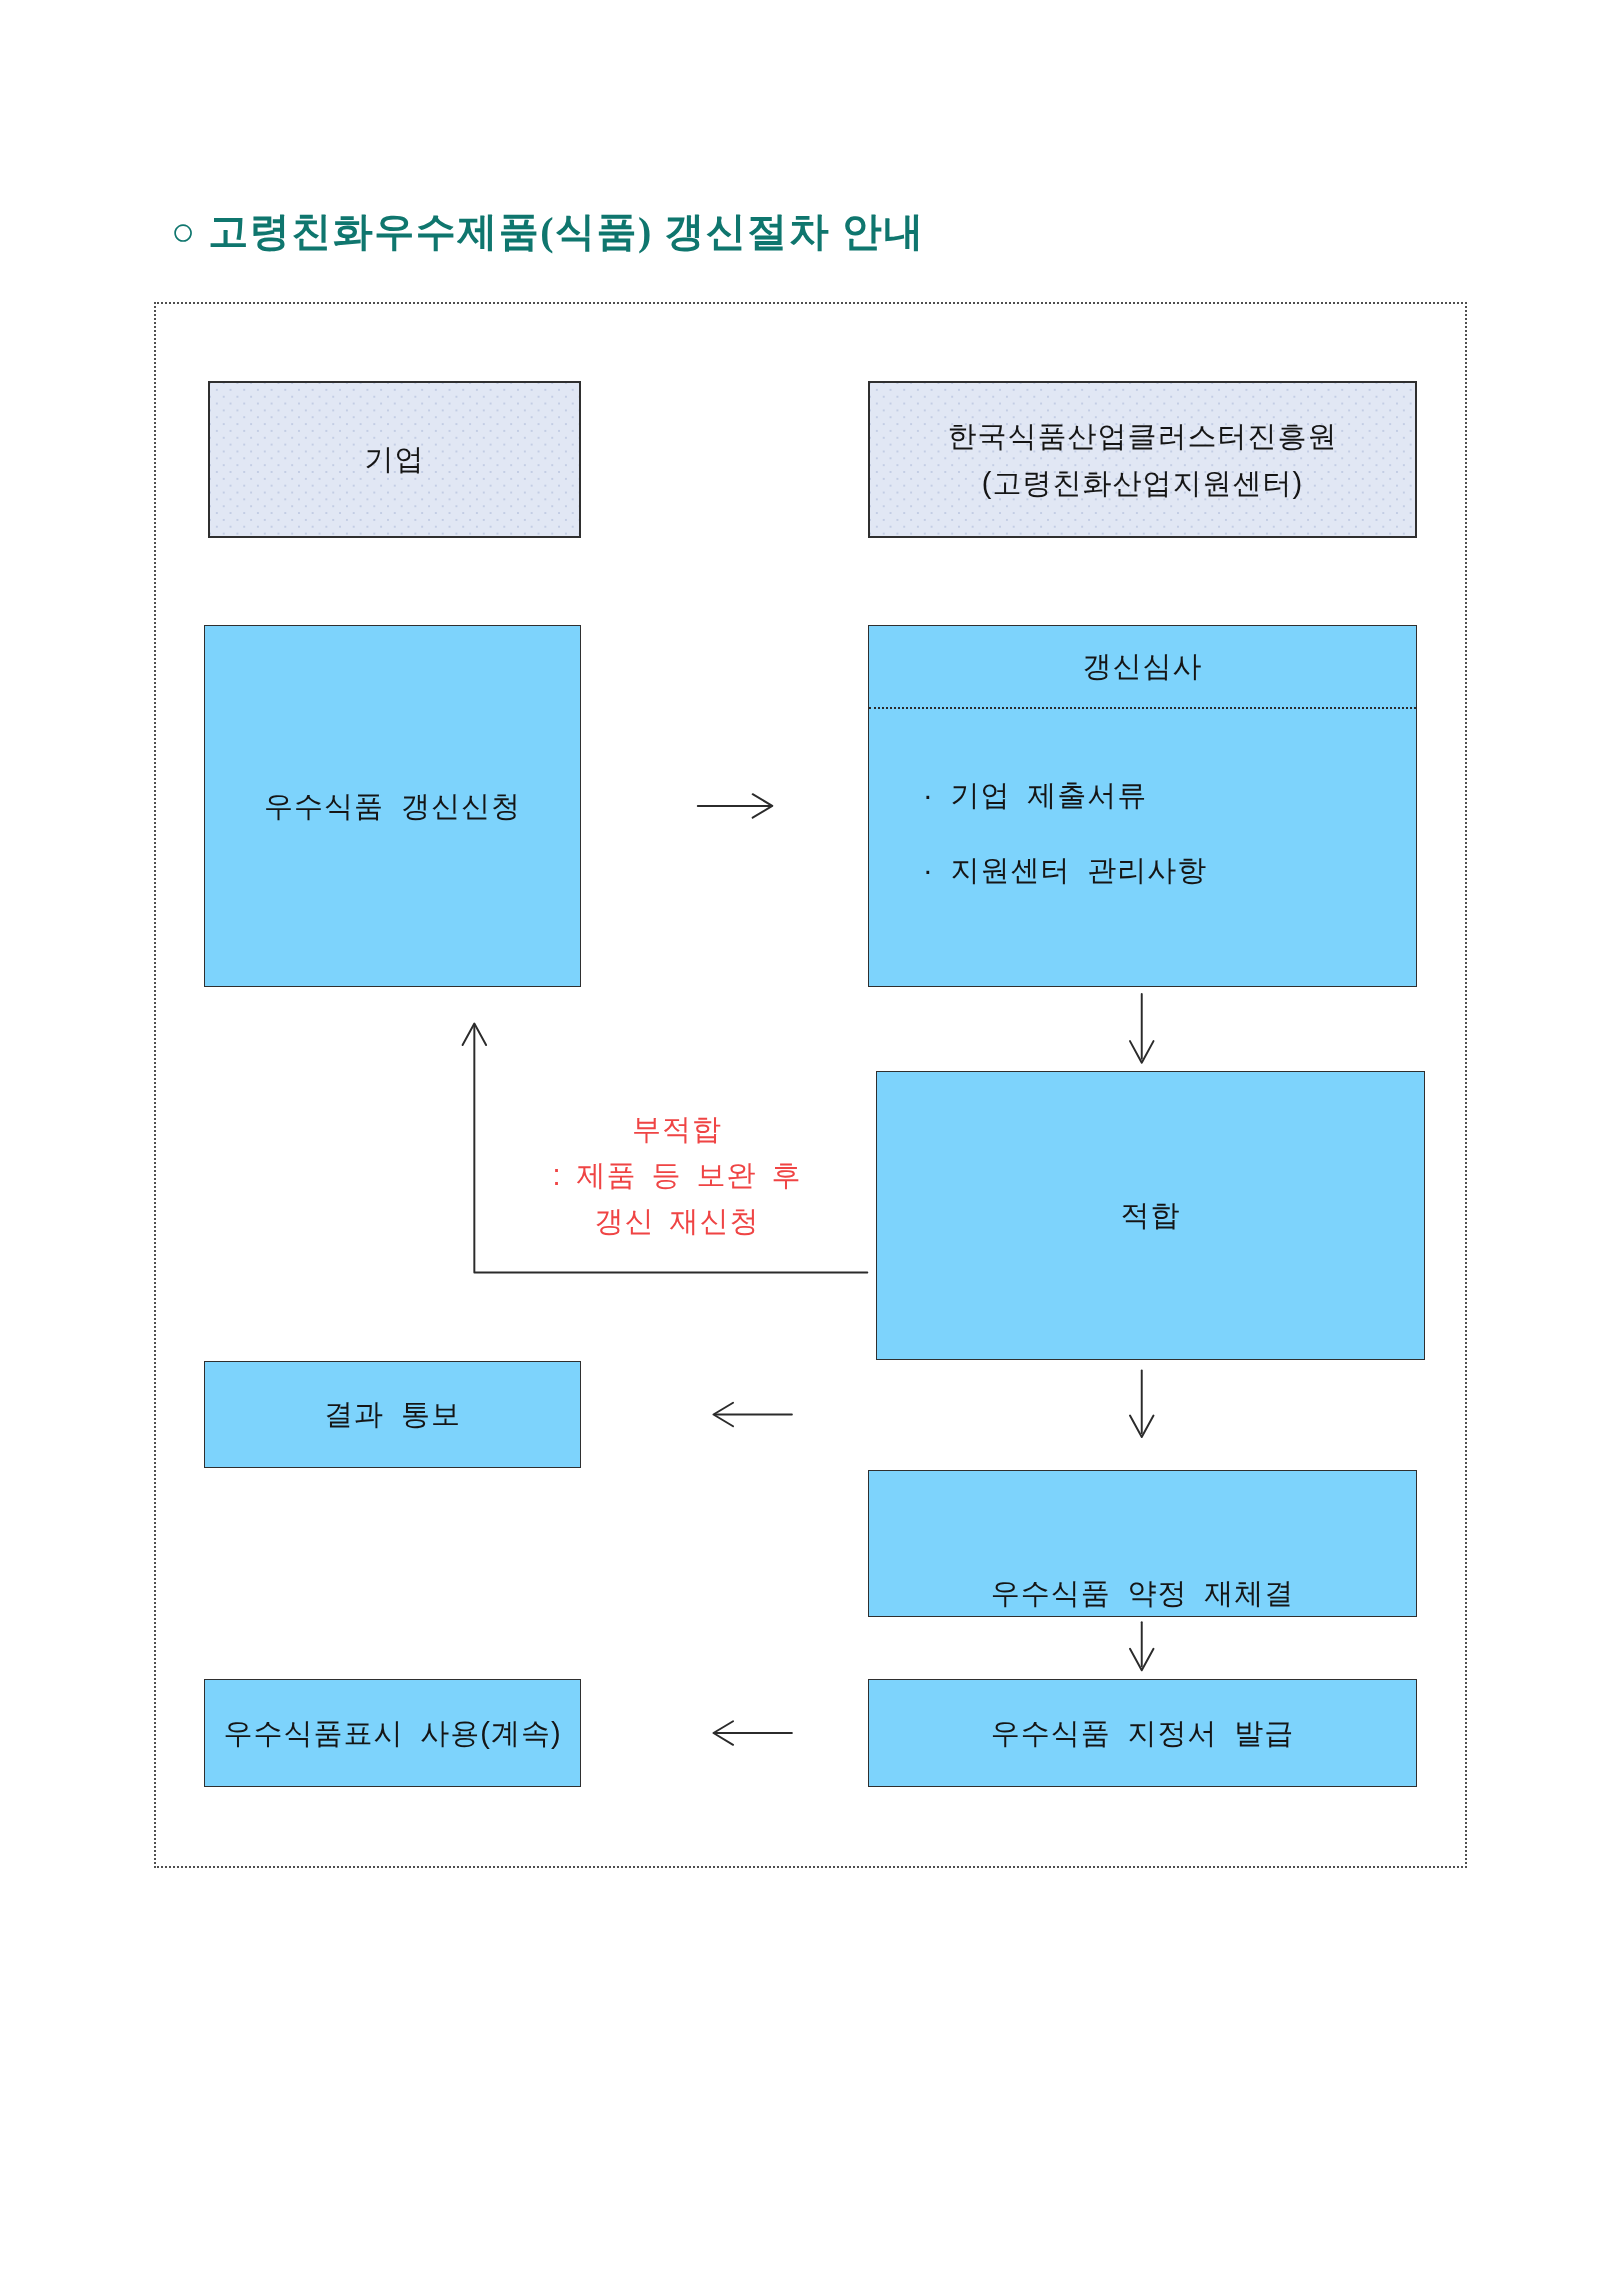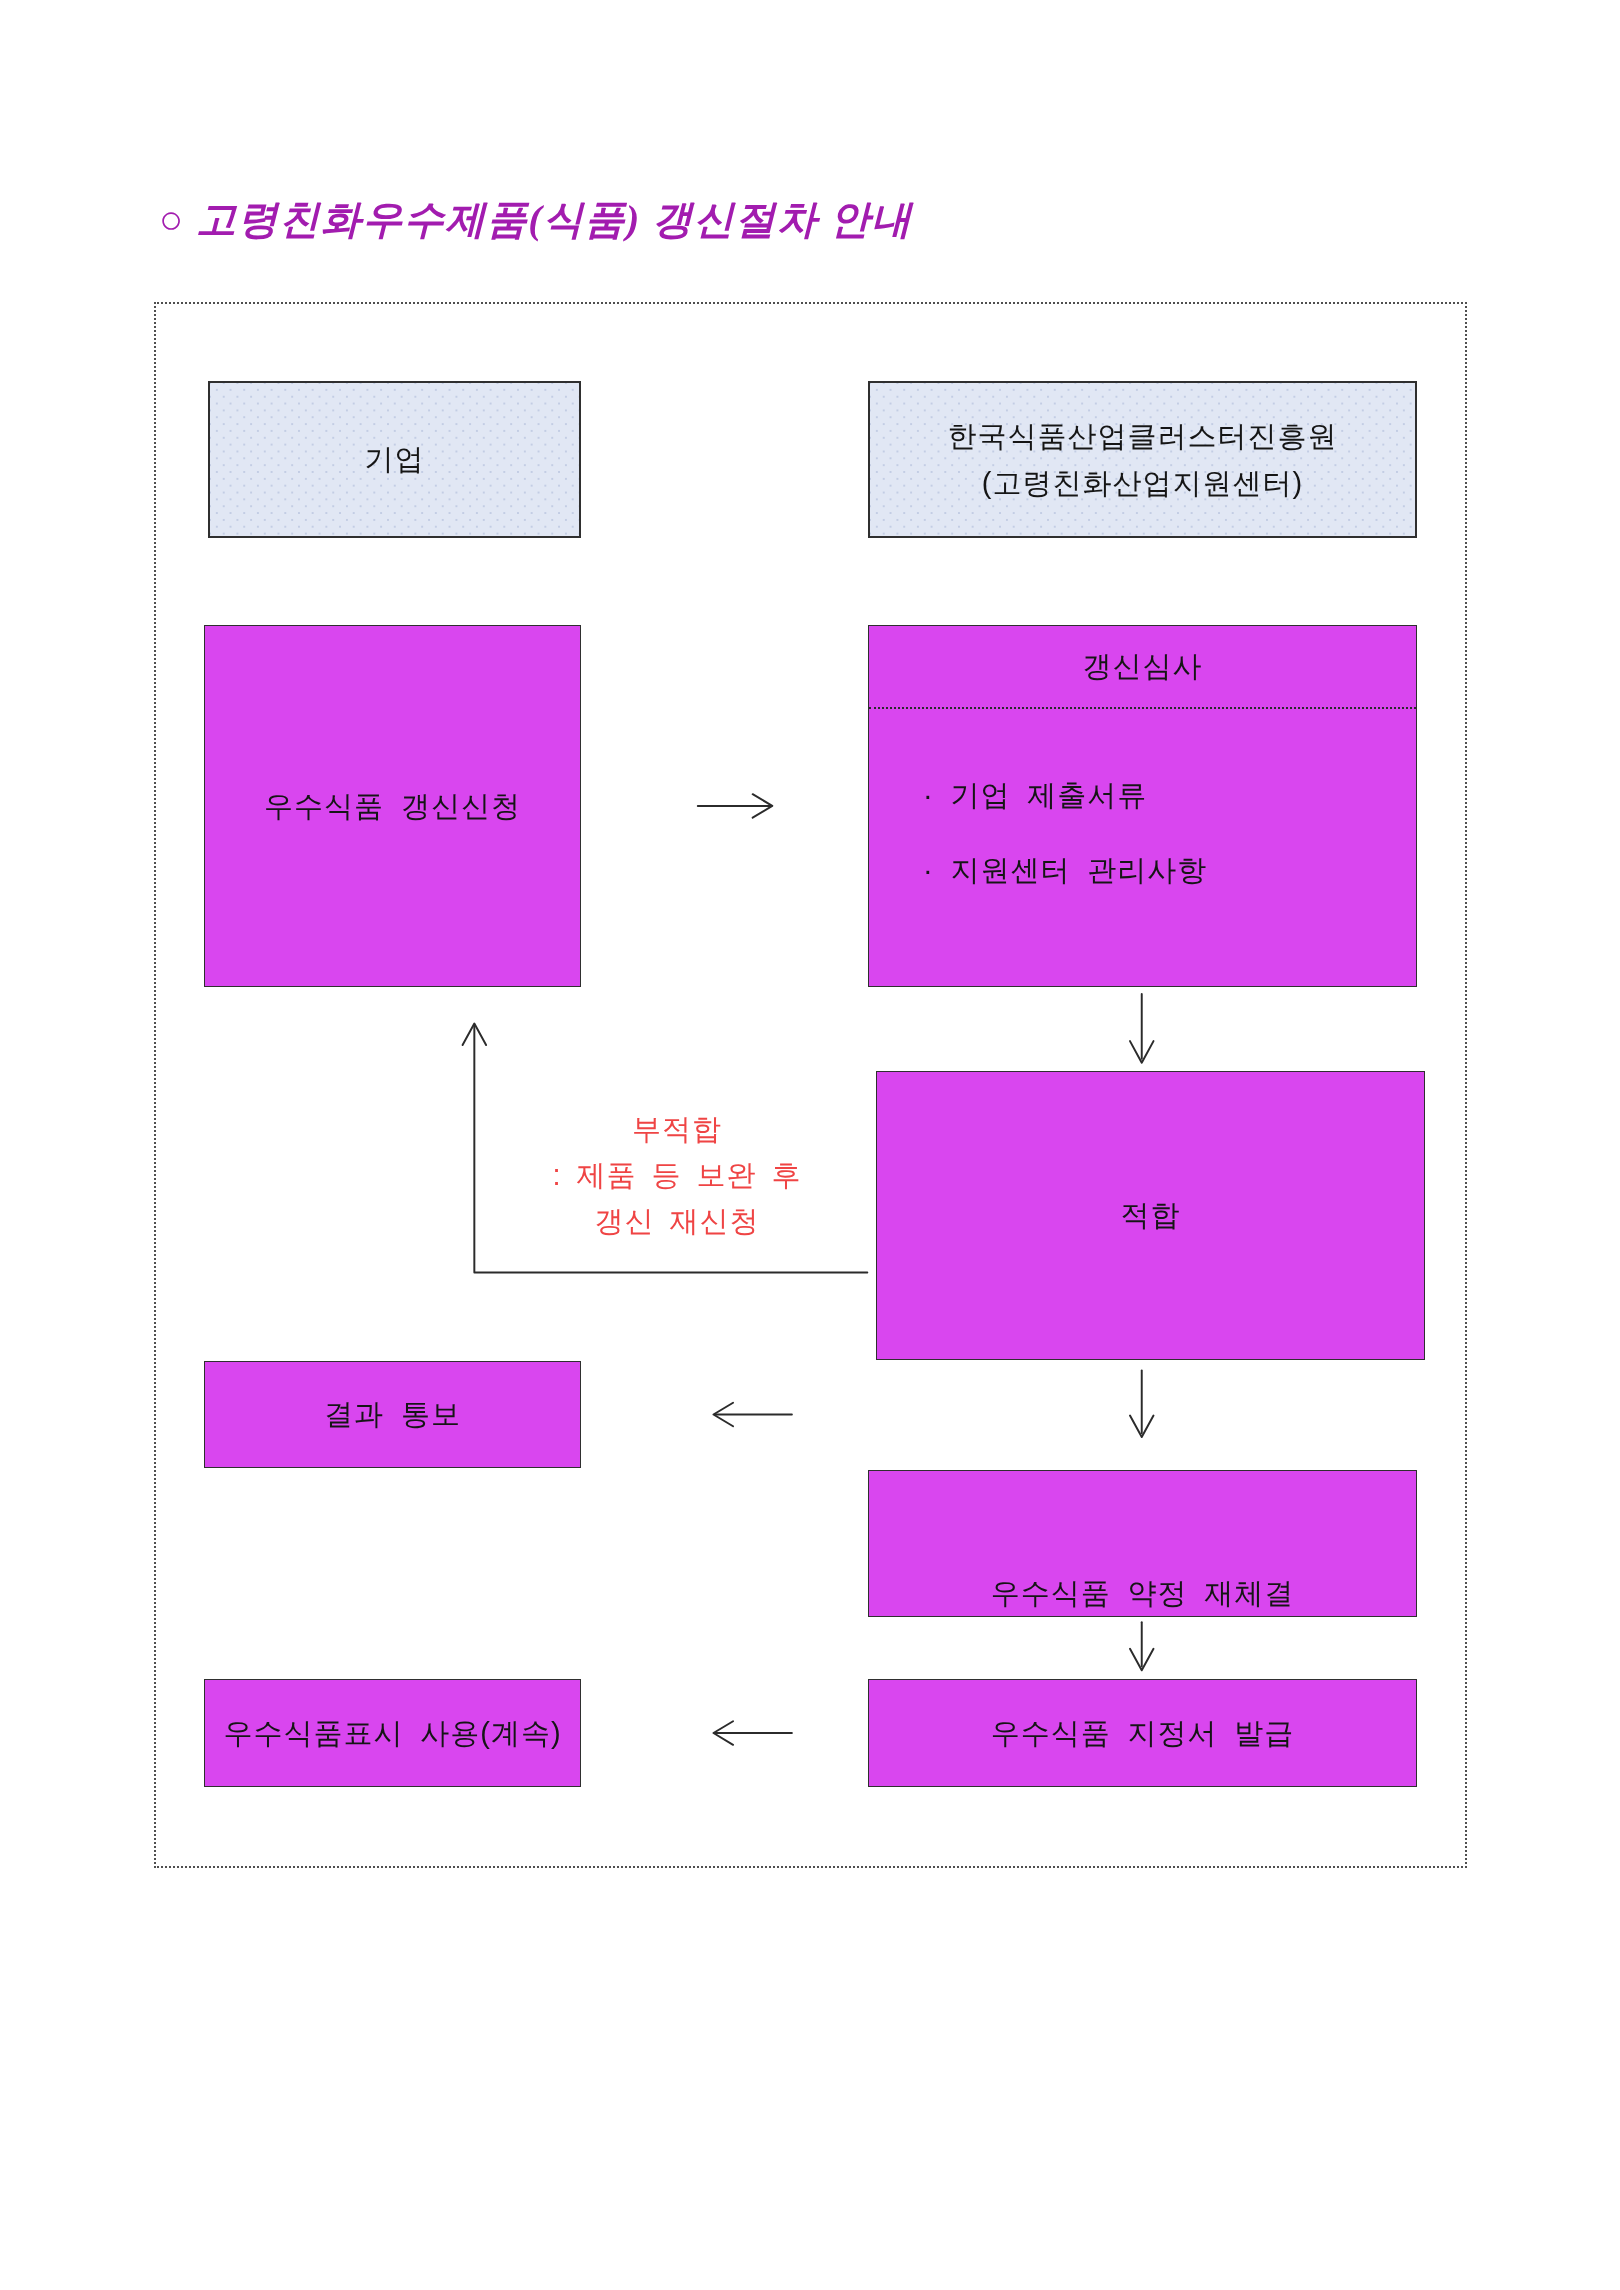--- a/index.html
+++ b/index.html
@@ -2,42 +2,42 @@
 <html><head>
 <meta charset="utf-8">
 <style>
   html,body{margin:0;padding:0;background:#ffffff;}
   .page{
     position:relative;width:1620px;height:2291px;background:#ffffff;
     font-family:"Liberation Sans","DejaVu Sans",sans-serif;color:#111;
     overflow:hidden;
   }
   .title{
-    position:absolute;left:159px;top:192px;margin:0;
+    position:absolute;left:159px;top:192px;margin:12px;
     font-family:"Liberation Serif","DejaVu Serif",serif;
-    font-size:40px;font-weight:700;letter-spacing:1.5px;white-space:nowrap;color:#a21caf;font-style:italic;
+    font-size:40px;font-weight:700;letter-spacing:1.5px;white-space:nowrap;color:#0f766e;
   }
   .container{
     position:absolute;left:154px;top:302px;width:1313px;height:1566px;
     border:2px dotted #4f4f4f;box-sizing:border-box;
   }
   .box{
     position:absolute;box-sizing:border-box;
     display:flex;align-items:center;justify-content:center;text-align:center;
     font-size:29px;letter-spacing:1px;word-spacing:7.8px;line-height:1.55;color:#151515;
   }
   .lane{
     background-color:#e1e7f4;
     background-image:radial-gradient(#c3cde4 1.2px,transparent 1.5px),
                      radial-gradient(#c3cde4 1.2px,transparent 1.5px);
     background-size:13.7px 13.7px;background-position:0 0,6.9px 6.9px;
     border:2.5px solid #2f2f2f;
   }
   .lane-lines{display:flex;flex-direction:column;line-height:47px;}
-  .node{background:#d946ef;border:1.5px solid #2f2f2f;}
+  .node{background:#7dd3fc;border:1.5px solid #2f2f2f;}
   .review{flex-direction:column;justify-content:flex-start;align-items:stretch;text-align:left;padding:0;}
   .review-title{
     height:83px;display:flex;align-items:center;justify-content:center;
     border-bottom:2px dotted #2a2a2a;box-sizing:border-box;
   }
   .review-body{padding:49px 9.8px 0 54px;}
   .review-item{height:75px;display:flex;align-items:center;word-spacing:7.8px;}
   .fail-note{
     position:absolute;left:315px;top:802px;width:412px;
     text-align:center;font-size:29px;line-height:46px;letter-spacing:1px;word-spacing:5.9px;color:#ef4444;

